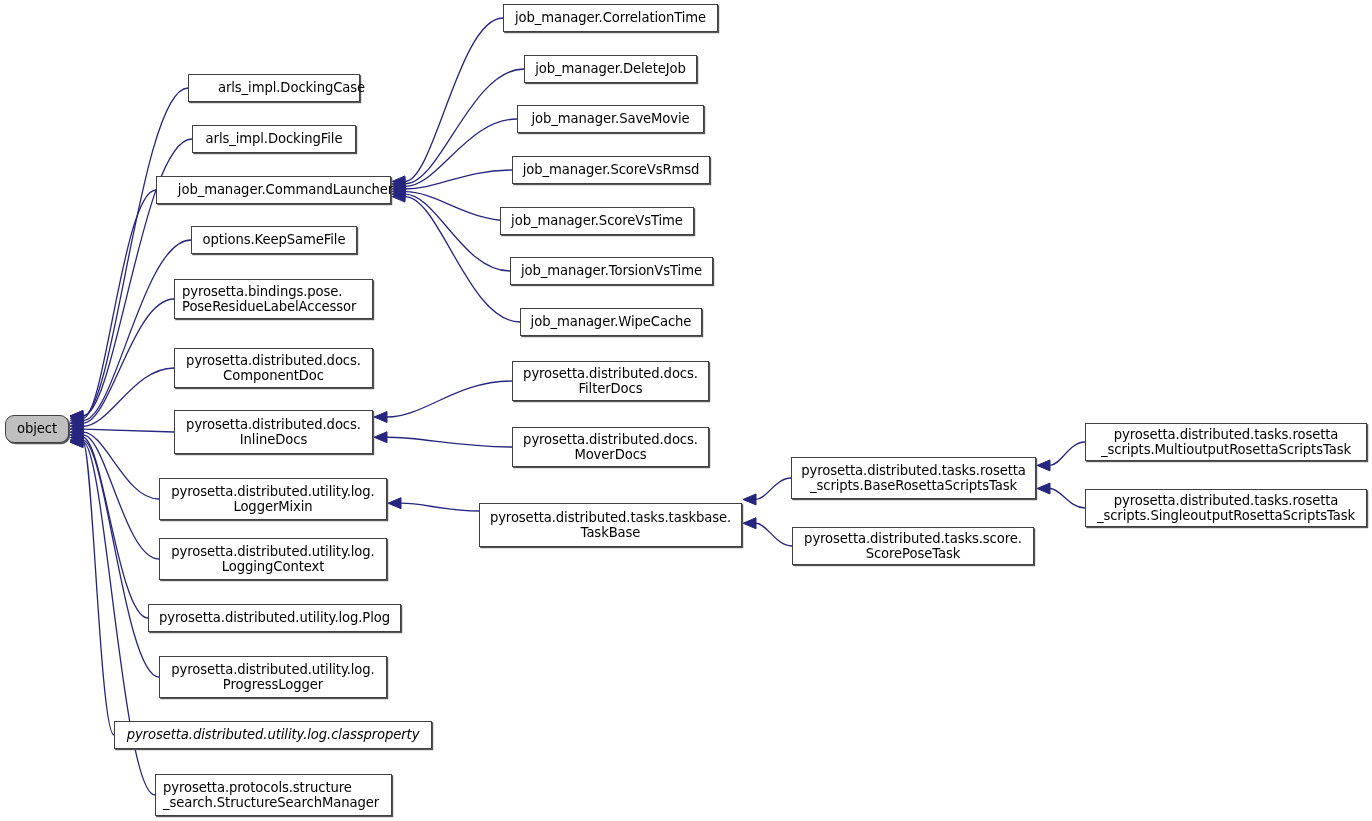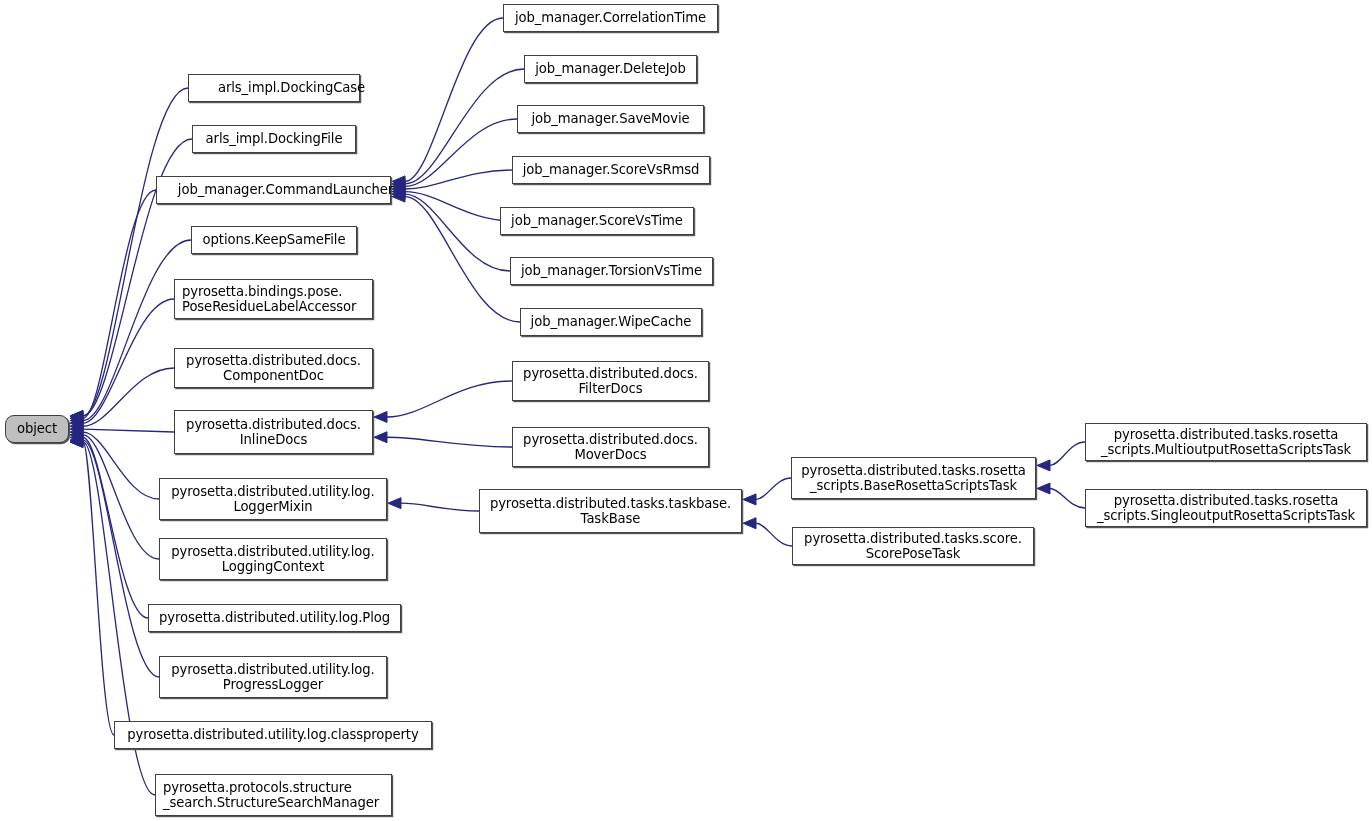--- a/index.html
+++ b/index.html
@@ -175,30 +175,30 @@
       <div class="node" style="left: 192px; top: 125px; width: 164px; height: 28px;"><span class="node-line">arls_impl.DockingFile</span></div>
       <div class="node" style="left: 156px; top: 176px; width: 235px; height: 28px; padding-left: 24px;"><span class="node-line">job_manager.CommandLauncher</span></div>
       <div class="node" style="left: 191px; top: 226px; width: 166px; height: 28px;"><span class="node-line">options.KeepSameFile</span></div>
       <div class="node leftalign" style="left: 174px; top: 279px; width: 199px; height: 40px;"><span class="node-line">pyrosetta.bindings.pose.</span><span class="node-line">PoseResidueLabelAccessor</span></div>
       <div class="node" style="left: 174px; top: 348px; width: 199px; height: 40px;"><span class="node-line">pyrosetta.distributed.docs.</span><span class="node-line">ComponentDoc</span></div>
       <div class="node" style="left: 174px; top: 410px; width: 199px; height: 44px;"><span class="node-line">pyrosetta.distributed.docs.</span><span class="node-line">InlineDocs</span></div>
       <div class="node" style="left: 159px; top: 478px; width: 228px; height: 42px;"><span class="node-line">pyrosetta.distributed.utility.log.</span><span class="node-line">LoggerMixin</span></div>
       <div class="node" style="left: 159px; top: 538px; width: 228px; height: 42px;"><span class="node-line">pyrosetta.distributed.utility.log.</span><span class="node-line">LoggingContext</span></div>
       <div class="node" style="left: 148px; top: 604px; width: 253px; height: 28px;"><span class="node-line">pyrosetta.distributed.utility.log.Plog</span></div>
       <div class="node" style="left: 159px; top: 656px; width: 228px; height: 42px;"><span class="node-line">pyrosetta.distributed.utility.log.</span><span class="node-line">ProgressLogger</span></div>
-      <div class="node" style="left: 114px; top: 721px; width: 318px; height: 28px;"><span class="node-line">pyrosetta.distributed.utility.log.classproperty</span></div>
+      <div class="node" style="left: 114px; top: 721px; width: 318px; height: 28px; font-style: italic;"><span class="node-line">pyrosetta.distributed.utility.log.classproperty</span></div>
       <div class="node leftalign" style="left: 155px; top: 774px; width: 237px; height: 42px;"><span class="node-line">pyrosetta.protocols.structure</span><span class="node-line">_search.StructureSearchManager</span></div>
       <div class="node" style="left: 503px; top: 4px; width: 215px; height: 28px;"><span class="node-line">job_manager.CorrelationTime</span></div>
       <div class="node" style="left: 524px; top: 55px; width: 173px; height: 28px;"><span class="node-line">job_manager.DeleteJob</span></div>
       <div class="node" style="left: 517px; top: 105px; width: 187px; height: 28px;"><span class="node-line">job_manager.SaveMovie</span></div>
       <div class="node" style="left: 512px; top: 156px; width: 198px; height: 28px;"><span class="node-line">job_manager.ScoreVsRmsd</span></div>
       <div class="node" style="left: 500px; top: 207px; width: 194px; height: 28px;"><span class="node-line">job_manager.ScoreVsTime</span></div>
       <div class="node" style="left: 510px; top: 257px; width: 203px; height: 28px; text-align: right;"><span class="node-line">job_manager.TorsionVsTime</span></div>
       <div class="node" style="left: 520px; top: 308px; width: 182px; height: 28px;"><span class="node-line">job_manager.WipeCache</span></div>
       <div class="node" style="left: 512px; top: 361px; width: 197px; height: 40px;"><span class="node-line">pyrosetta.distributed.docs.</span><span class="node-line">FilterDocs</span></div>
       <div class="node" style="left: 512px; top: 427px; width: 197px; height: 40px;"><span class="node-line">pyrosetta.distributed.docs.</span><span class="node-line">MoverDocs</span></div>
-      <div class="node" style="left: 479px; top: 489px; width: 263px; height: 44px;"><span class="node-line">pyrosetta.distributed.tasks.taskbase.</span><span class="node-line">TaskBase</span></div>
+      <div class="node" style="left: 479px; top: 503px; width: 263px; height: 44px;"><span class="node-line">pyrosetta.distributed.tasks.taskbase.</span><span class="node-line">TaskBase</span></div>
       <div class="node" style="left: 791px; top: 457px; width: 245px; height: 42px;"><span class="node-line">pyrosetta.distributed.tasks.rosetta</span><span class="node-line">_scripts.BaseRosettaScriptsTask</span></div>
       <div class="node" style="left: 792px; top: 527px; width: 242px; height: 38px;"><span class="node-line">pyrosetta.distributed.tasks.score.</span><span class="node-line">ScorePoseTask</span></div>
       <div class="node" style="left: 1085px; top: 423px; width: 282px; height: 38px;"><span class="node-line">pyrosetta.distributed.tasks.rosetta</span><span class="node-line">_scripts.MultioutputRosettaScriptsTask</span></div>
       <div class="node" style="left: 1085px; top: 489px; width: 282px; height: 38px;"><span class="node-line">pyrosetta.distributed.tasks.rosetta</span><span class="node-line">_scripts.SingleoutputRosettaScriptsTask</span></div>
     </div>
 </div>
 
 </body></html>

